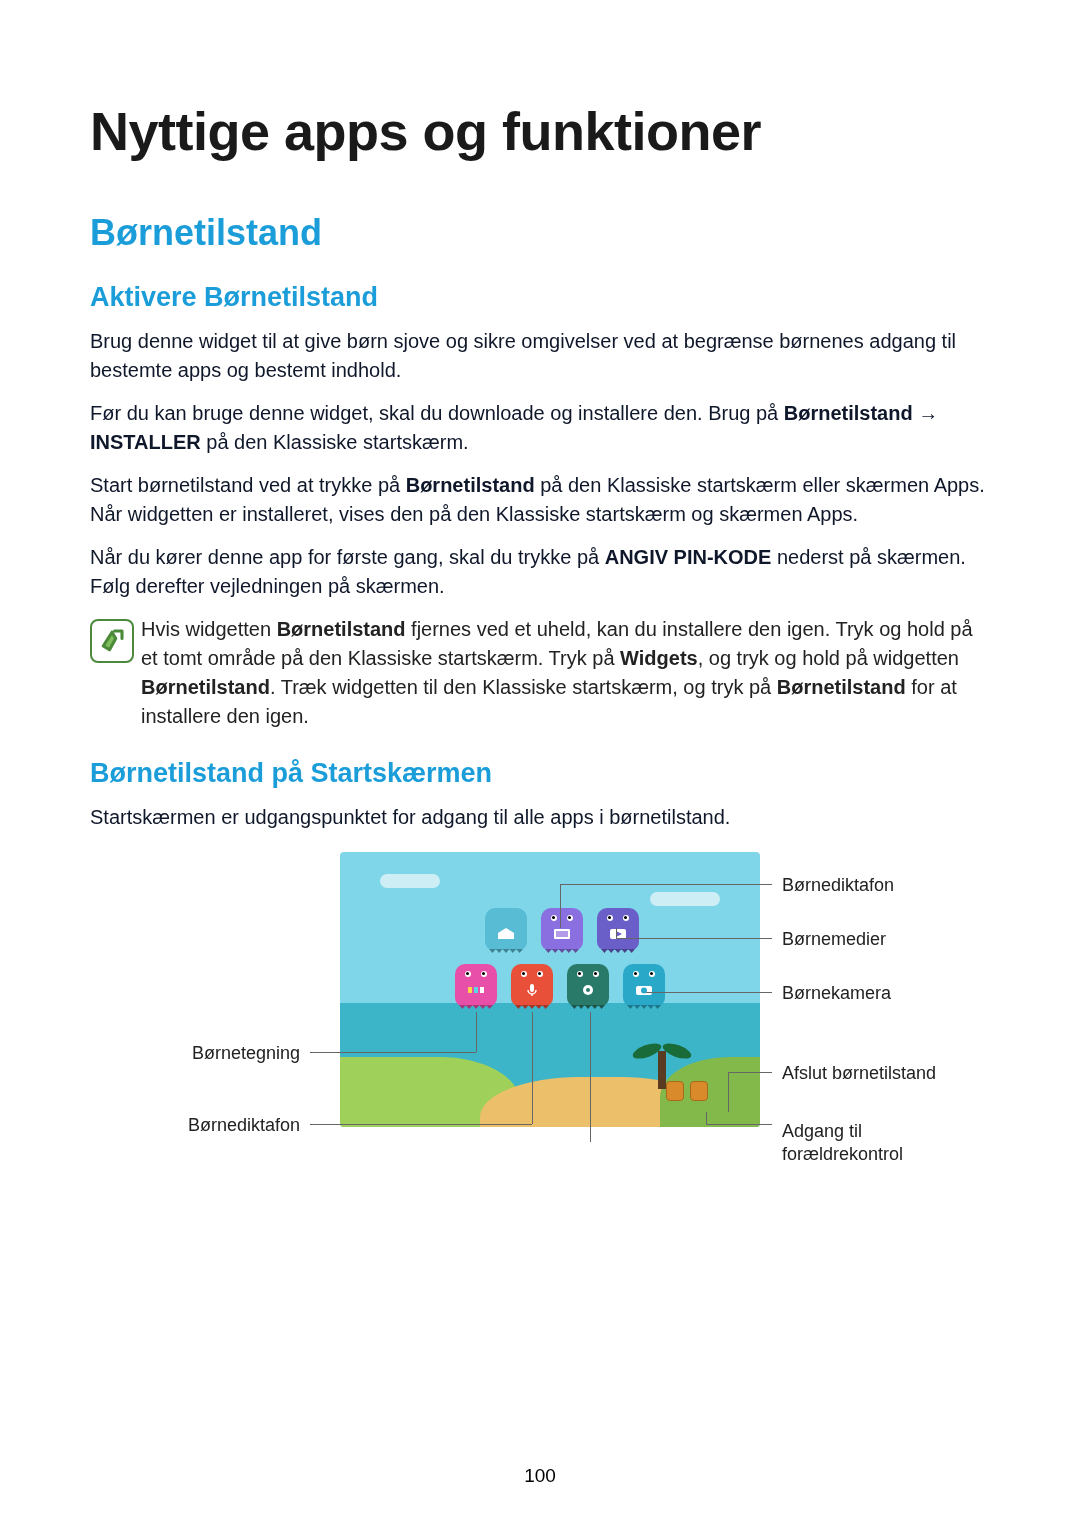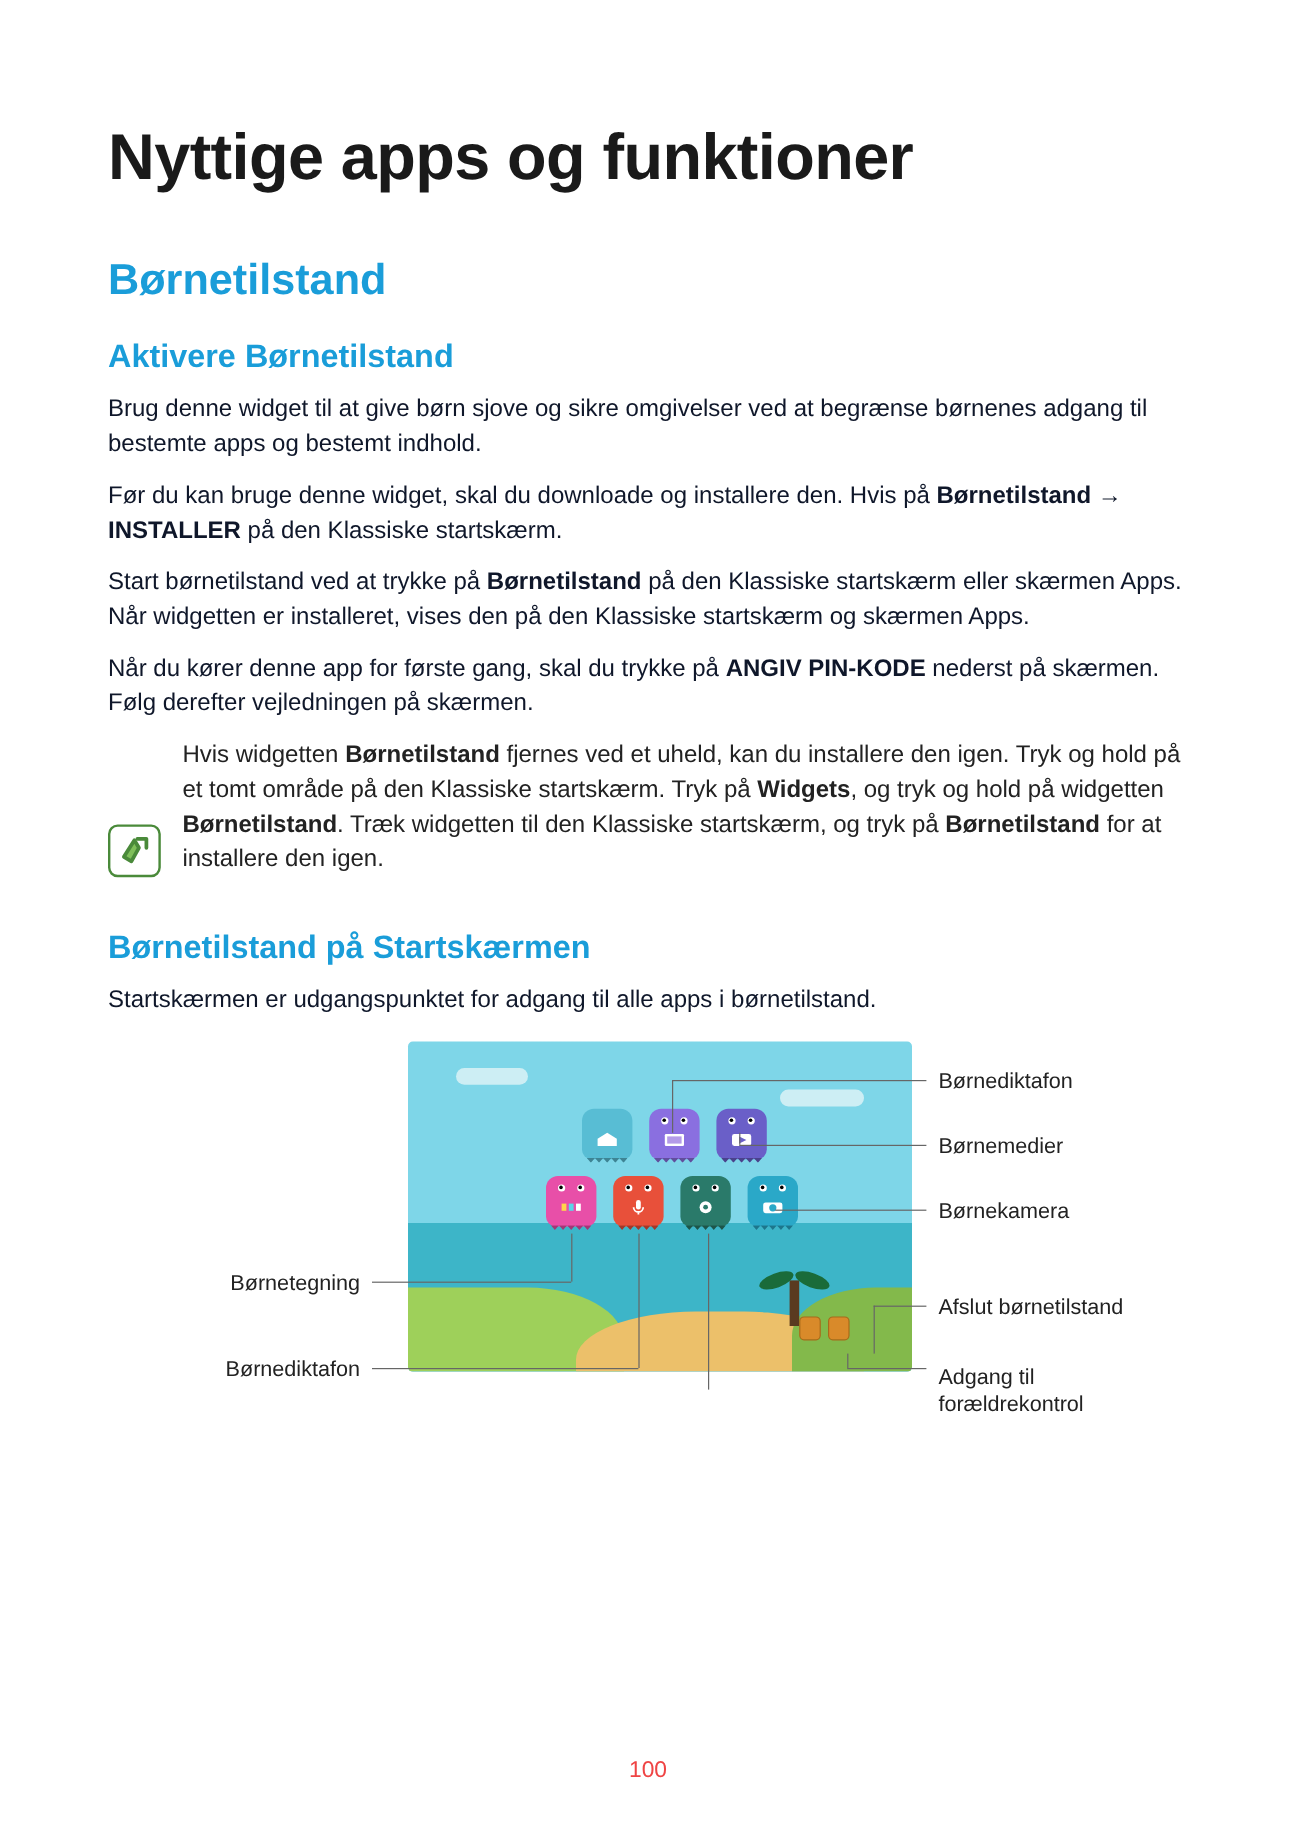--- a/index.html
+++ b/index.html
@@ -33,24 +33,24 @@
   }
   .body-text {
     font-size: 20px;
     line-height: 1.45;
     margin-bottom: 14px;
     color: #0f172a;
   }
   .body-text b { font-weight: 700; }
   .note-block {
     display: flex;
-    align-items: flex-end;
-    gap: 18px;
+    align-items: flex-start;
+    gap: 7px;
     margin-top: 6px;
-    margin-bottom: 43px;
+    margin-bottom: 27px;
   }
   .note-icon {
     width: 44px;
     height: 44px;
     border: 2px solid #4a8a3a;
     border-radius: 8px;
     display: flex;
     align-items: center;
     justify-content: center;
     flex-shrink: 0;
@@ -138,36 +138,36 @@
     line-height:1.3;
     white-space: nowrap;
   }
   .callout-left { text-align:right; }
   .page-number {
     position:absolute;
     bottom:40px;
     left:0; right:0;
     text-align:center;
     font-size:19px;
-    color:#ef4444;
+    color:#000000;
   }
 </style>
 </head>
 <body>
 
 <h1 class="page-title">Nyttige apps og funktioner</h1>
 
 <h2 class="section-title">Børnetilstand</h2>
 
 <h3 class="subsection-title">Aktivere Børnetilstand</h3>
 
 <p class="body-text">Brug denne widget til at give børn sjove og sikre omgivelser ved at begrænse børnenes adgang til bestemte apps og bestemt indhold.</p>
 
 <p class="body-text">
-  <span>Før du kan bruge denne widget, skal du downloade og installere den. Hvis på </span><b>Børnetilstand</b><span> → </span><b>INSTALLER</b><span> på den Klassiske startskærm.</span>
+  <span>Før du kan bruge denne widget, skal du downloade og installere den. Brug på </span><b>Børnetilstand</b><span> → </span><b>INSTALLER</b><span> på den Klassiske startskærm.</span>
 </p>
 
 <p class="body-text">
   <span>Start børnetilstand ved at trykke på </span><b>Børnetilstand</b><span> på den Klassiske startskærm eller skærmen Apps. Når widgetten er installeret, vises den på den Klassiske startskærm og skærmen Apps.</span>
 </p>
 
 <p class="body-text">
   <span>Når du kører denne app for første gang, skal du trykke på </span><b>ANGIV PIN-KODE</b><span> nederst på skærmen. Følg derefter vejledningen på skærmen.</span>
 </p>
 

